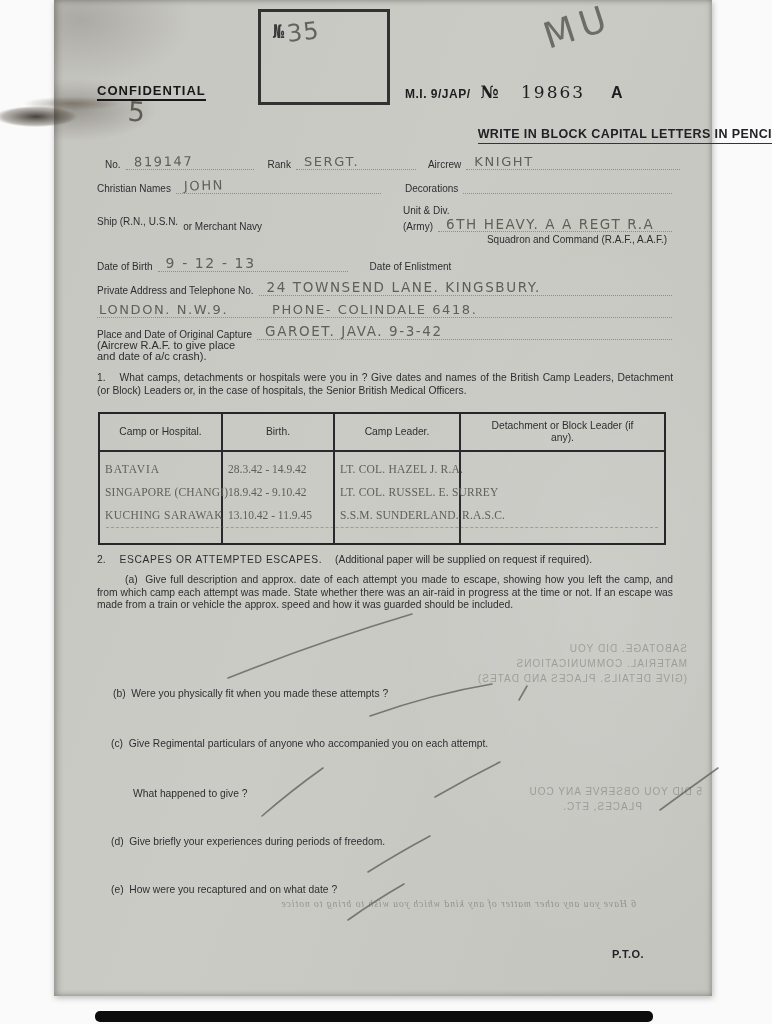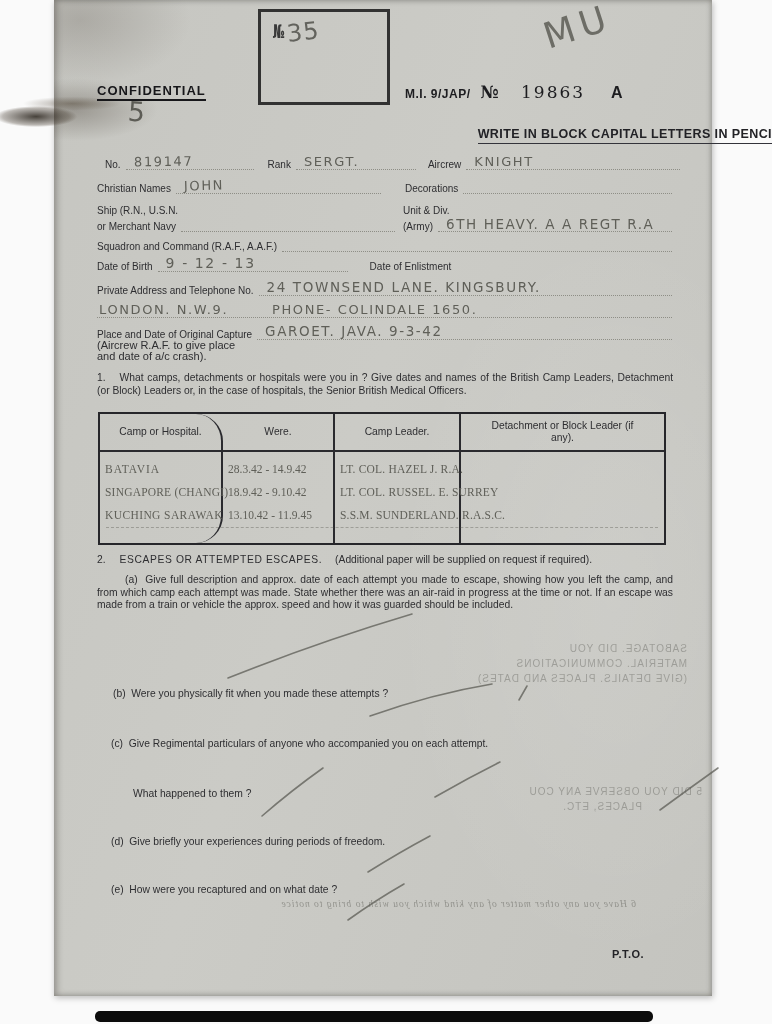--- a/index.html
+++ b/index.html
@@ -45,21 +45,21 @@
   .refline .ser{font-size:16px;font-weight:bold;margin-left:26px;}
   .heading{position:absolute;left:8px;top:124px;width:100%;text-align:right;}
   .heading span{display:inline-block;font-size:12.5px;font-weight:bold;letter-spacing:.4px;color:#222226;
       border-bottom:1.5px solid #33333a;padding-bottom:2px;}
   .para{position:absolute;left:97px;width:576px;font-size:10.3px;line-height:12.5px;color:#2e2e31;text-align:justify;}
   .qnum{padding-right:14px;}
   
   .ctable{position:absolute;left:98px;top:412px;width:568px;height:133px;border:2.5px solid #26262a;
       box-sizing:border-box;display:flex;}
   .col{display:flex;flex-direction:column;box-sizing:border-box;}
-  .col.c1{width:123px;border-right:2px solid #2a2a2e;border-radius:27px;}
+  .col.c1{width:123px;border-right:2px solid #2a2a2e;}
   .col.c2{width:112px;border-right:2px solid #2a2a2e;}
   .col.c3{width:126px;border-right:2px solid #2a2a2e;}
   .col.c4{flex:1;align-items:center;}
   .th{height:38px;border-bottom:2px solid #2a2a2e;display:flex;align-items:center;justify-content:center;
       text-align:center;font-size:10.3px;color:#2e2e31;padding:0 6px;box-sizing:border-box;line-height:12px;}
   .tdstack{flex:1;padding:6px 3px 0 5px;display:flex;flex-direction:column;}
   .tdstack .hw{font-size:11.5px;letter-spacing:1px;line-height:23px;font-family:Liberation Serif, serif;}
   .tdash{position:absolute;left:6px;right:6px;bottom:15px;border-top:1px dashed rgba(90,90,82,.4);}
   .mirror{position:absolute;transform:scaleX(-1);color:rgba(85,85,78,.38);font-size:10px;
       letter-spacing:1px;line-height:15px;white-space:nowrap;}
@@ -111,41 +111,41 @@
   <span class="fill" style="max-width:205px">
       <span class="hw" style="transform:rotate(-1.5deg)">JOHN</span>
     </span>
   <span class="lab" style="padding-left:24px">Decorations</span>
   <span class="fill">
       <span class="hw"></span>
     </span>
 </div>
 
 <div class="row" style="left:97px;top:200px;width:575px;height:32px;align-items:flex-end;">
-  <span class="seg" style="width:298px;flex-direction:column;align-items:stretch;">
+  <span class="seg" style="width:298px;align-items:stretch;">
     <span class="lab">Ship (R.N., U.S.N.</span>
     <span class="seg">
       <span class="lab">or Merchant Navy</span>
       <span class="fill">
           <span class="hw"></span>
         </span>
     </span>
   </span>
   <span class="seg" style="flex:1;flex-direction:column;align-items:stretch;padding-left:8px;">
     <span class="lab">Unit &amp; Div.</span>
     <span class="seg">
       <span class="lab">(Army)</span>
       <span class="fill">
           <span class="hw" style="font-size:13.5px;bottom:-1px">6TH HEAVY. A A REGT R.A</span>
         </span>
     </span>
   </span>
 </div>
 
-<div class="row" style="left:97px;top:234px;width:575px;height:18px;">
+<div class="row" style="left:97px;top:234px;width:575px;height:18px;flex-direction:column;">
   <span class="lab">Squadron and Command (R.A.F., A.A.F.)</span>
   <span class="fill">
       <span class="hw"></span>
     </span>
 </div>
 
 <div class="row" style="left:97px;top:254px;width:575px;height:18px;">
   <span class="lab">Date of Birth</span>
   <span class="fill" style="max-width:190px">
       <span class="hw" style="font-size:14px">9 - 12 - 13</span>
@@ -156,21 +156,21 @@
 <div class="row" style="left:97px;top:278px;width:575px;height:18px;">
   <span class="lab">Private Address and Telephone No.</span>
   <span class="fill">
       <span class="hw" style="font-size:13.5px">24 TOWNSEND LANE. KINGSBURY.</span>
     </span>
 </div>
 
 <div class="row" style="left:97px;top:300px;width:575px;height:18px;">
   <span class="fill">
     <span class="hw" style="left:2px">LONDON. N.W.9.</span>
-    <span class="hw" style="left:175px">PHONE- COLINDALE 1650.</span>
+    <span class="hw" style="left:175px">PHONE- COLINDALE 6418.</span>
   </span>
 </div>
 
 <div class="row" style="left:97px;top:322px;width:575px;height:18px;">
   <span class="lab">Place and Date of Original Capture</span>
   <span class="fill">
       <span class="hw" style="font-size:13.5px">GAROET. JAVA. 9-3-42</span>
     </span>
 </div>
 <div class="notes" style="top:340px;">
@@ -185,21 +185,21 @@
 <div class="ctable">
   <div class="col c1">
     <div class="th">Camp or Hospital.</div>
     <div class="tdstack">
       <span class="hw">BATAVIA</span>
       <span class="hw" style="letter-spacing:.2px">SINGAPORE (CHANGI)</span>
       <span class="hw" style="letter-spacing:.4px">KUCHING SARAWAK</span>
     </div>
   </div>
   <div class="col c2">
-    <div class="th">Were.</div>
+    <div class="th">Birth.</div>
     <div class="tdstack">
       <span class="hw" style="letter-spacing:0">28.3.42 - 14.9.42</span>
       <span class="hw" style="letter-spacing:0">18.9.42 -  9.10.42</span>
       <span class="hw" style="letter-spacing:0">13.10.42 - 11.9.45</span>
     </div>
   </div>
   <div class="col c3">
     <div class="th">Camp Leader.</div>
     <div class="tdstack" style="overflow:visible">
       <span class="hw" style="letter-spacing:.2px">LT. COL. HAZEL J. R.A.</span>
@@ -229,21 +229,21 @@
 
 <div class="para" style="top:688px;left:113px;width:420px;">
   <span>(b)</span>&nbsp;&nbsp;<span>Were you physically fit when you made these attempts ?</span>
 </div>
 
 <div class="para" style="top:738px;left:111px;width:460px;">
   <span>(c)</span>&nbsp;&nbsp;<span>Give Regimental particulars of anyone who accompanied you on each attempt.</span>
 </div>
 
 <div class="para" style="top:788px;left:133px;width:300px;">
-  <span>What happened to them ?</span>
+  <span>What happened to give ?</span>
 </div>
 
 <div class="para" style="top:836px;left:111px;width:430px;">
   <span>(d)</span>&nbsp;&nbsp;<span>Give briefly your experiences during periods of freedom.</span>
 </div>
 
 <div class="para" style="top:884px;left:111px;width:400px;">
   <span>(e)</span>&nbsp;&nbsp;<span>How were you recaptured and on what date ?</span>
 </div>
 

